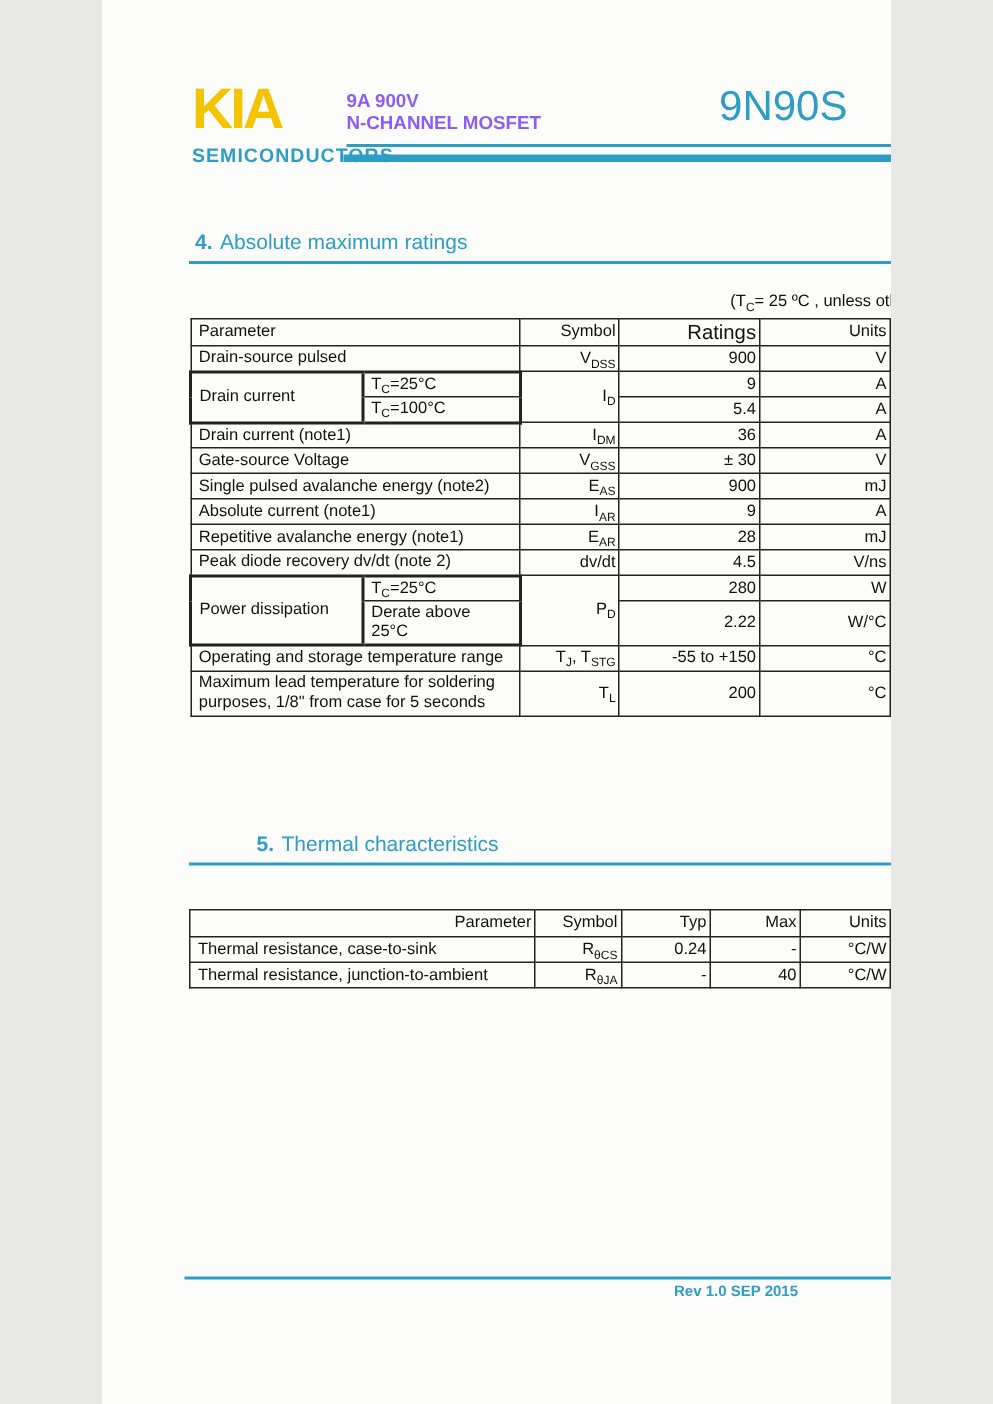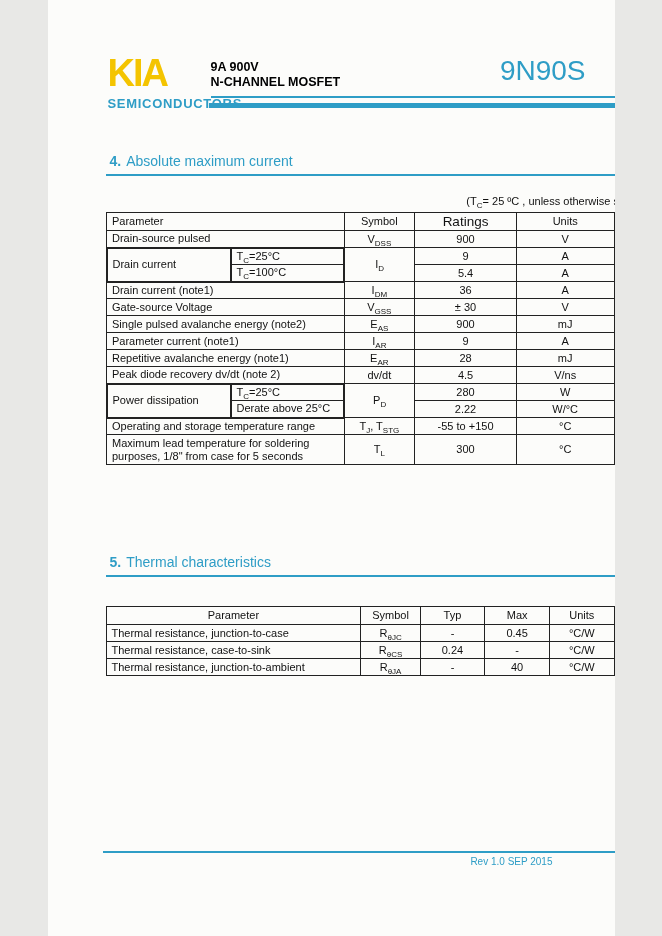--- a/index.html
+++ b/index.html
@@ -1,64 +1,64 @@
 <!DOCTYPE html>
 <html><head>
 <meta charset="utf-8">
 <style>
   * { margin:0; padding:0; box-sizing:border-box; }
   html,body { background:#e8e8e6; }
   #page {
-    position:relative; width:567px; height:936px; margin:0 auto;
+    position:relative; width:526px; height:936px; margin:0 auto;
     background:#fcfcfa; font-family:"Liberation Sans", sans-serif; color:#111;
     overflow:hidden;
   }
   
   .logo { position:absolute; left:60px; top:54px; }
   .logo-word {
     font-size:38px; font-weight:bold; letter-spacing:-2px; line-height:38px;
     color:#F4C400;
   }
   .logo-sub {
     margin-top:4px; font-size:13px; letter-spacing:0.7px; color:#2E9DC6; font-weight:bold;
   }
   .subtitle {
-    position:absolute; left:163px; top:60px; color:#000000; font-weight:bold;
+    position:absolute; left:163px; top:60px; color:#8b5cf6; font-weight:bold;
     font-size:12.5px; line-height:15px;
   }
   .part-number {
     position:absolute; right:29px; top:56px; font-size:28px; line-height:30px;
     color:#2E9DC6;
   }
   .rule-thin  { position:absolute; left:163px; top:96px;  width:464px; height:2px; background:#2E9DC6; }
   .rule-thick { position:absolute; left:161px; top:103px; width:466px; height:5px; background:#2E9DC6; }
 
   
   .sec-heading { position:absolute; left:62px; font-size:14px; color:#2E9DC6; }
   .sec-heading b { font-weight:bold; }
   .sec-heading span { margin-left:5px; }
   .sec-rule { position:absolute; left:58px; width:567px; height:2px; background:#2E9DC6; }
   #sec4-heading { top:153px; }
   #sec4-rule    { top:174px; }
-  #sec5-heading { top:554px; }
+  #sec5-heading { top:554px;margin-left:41px; }
   #sec5-rule    { top:575px; }
 
   .cond-note {
     position:absolute; left:58px; top:195px; width:555px;
     text-align:right; font-size:11px; color:#111;
   }
 
   
   table { border-collapse:collapse; table-layout:fixed; }
   td {
     border:1px solid #222; font-size:11px; color:#111;
     padding:1px 5px; vertical-align:middle; line-height:13px;
     overflow:hidden;
   }
-  td.c { text-align:center; padding:1px 2px; }
+  td.c { text-align:right; padding:1px 2px; }
   td.l { text-align:left; }
   tr.head td { height:18px; }
   tr.r { height:17px; }
   tr.r-tall { height:30px; }
   td.big { font-size:13.5px; }
   
   td.tk-t { border-top-width:2px; }
   td.tk-b { border-bottom-width:2px; }
   td.tk-l { border-left-width:2px; }
   td.tk-r { border-right-width:2px;margin-left:25px; }
@@ -69,42 +69,42 @@
   sub { font-size:8px; vertical-align:baseline; position:relative; top:3px; line-height:0; }
 
   
   .footer-rule { position:absolute; left:55px; top:851px; width:552px; height:2px; background:#2E9DC6; }
   .footer-page {
     position:absolute; left:40px; top:856px; width:560px; text-align:right;
     font-size:10px; font-weight:bold; color:#2E9DC6;
   }
   .footer-rev {
     position:absolute; right:62px; top:856px;
-    font-size:10px; font-weight:normal; color:#2E9DC6;text-align:center;
+    font-size:10px; font-weight:bold; color:#2E9DC6;text-align:center;
   }
 </style>
 </head>
 <body>
 
 <div id="page">
 
   <div class="logo">
     <div class="logo-word">KIA</div>
     <div class="logo-sub">SEMICONDUCTORS</div>
   </div>
   <div class="subtitle">
     <div>9A 900V</div>
     <div>N-CHANNEL MOSFET</div>
   </div>
   <div class="part-number">9N90S</div>
   <div class="rule-thin"></div>
   <div class="rule-thick"></div>
 
   <div class="sec-heading" id="sec4-heading">
-    <b>4.</b><span>Absolute maximum current</span>
+    <b>4.</b><span>Absolute maximum ratings</span>
   </div>
   <div class="sec-rule" id="sec4-rule"></div>
 
   <div class="cond-note">(T<sub>C</sub>= 25 ºC , unless otherwise specified)</div>
 
   <table id="abs-table">
     <colgroup>
       <col style="width:135px">
         <col style="width:123px">
         <col style="width:76px">
@@ -148,21 +148,21 @@
       <td class="c">± 30</td>
       <td class="c">V</td>
     </tr>
     <tr class="r">
       <td colspan="2" class="l">Single pulsed avalanche energy (note2)</td>
       <td class="c">E<sub>AS</sub></td>
       <td class="c">900</td>
       <td class="c">mJ</td>
     </tr>
     <tr class="r">
-      <td colspan="2" class="l">Parameter current (note1)</td>
+      <td colspan="2" class="l">Absolute current (note1)</td>
       <td class="c">I<sub>AR</sub></td>
       <td class="c">9</td>
       <td class="c">A</td>
     </tr>
     <tr class="r">
       <td colspan="2" class="l">Repetitive avalanche energy (note1)</td>
       <td class="c">E<sub>AR</sub></td>
       <td class="c">28</td>
       <td class="c">mJ</td>
     </tr>
@@ -186,21 +186,21 @@
     </tr>
     <tr class="r">
       <td colspan="2" class="l">Operating and storage temperature range</td>
       <td class="c">T<sub>J</sub>, T<sub>STG</sub></td>
       <td class="c">-55 to +150</td>
       <td class="c">°C</td>
     </tr>
     <tr class="r-tall">
       <td colspan="2" class="l">Maximum lead temperature for soldering purposes, 1/8" from case for 5 seconds</td>
       <td class="c">T<sub>L</sub></td>
-      <td class="c">300</td>
+      <td class="c">200</td>
       <td class="c">°C</td>
     </tr>
   </tbody>
     </table>
 
   <div class="sec-heading" id="sec5-heading">
     <b>5.</b><span>Thermal characteristics</span>
   </div>
   <div class="sec-rule" id="sec5-rule"></div>
 
@@ -214,27 +214,20 @@
     </colgroup>
     <tbody>
         <tr class="head">
       <td class="c">Parameter</td>
       <td class="c">Symbol</td>
       <td class="c">Typ</td>
       <td class="c">Max</td>
       <td class="c">Units</td>
     </tr>
     <tr class="r">
-      <td class="l">Thermal resistance, junction-to-case</td>
-      <td class="c">R<sub>θJC</sub></td>
-      <td class="c">-</td>
-      <td class="c">0.45</td>
-      <td class="c">°C/W</td>
-    </tr>
-    <tr class="r">
       <td class="l">Thermal resistance, case-to-sink</td>
       <td class="c">R<sub>θCS</sub></td>
       <td class="c">0.24</td>
       <td class="c">-</td>
       <td class="c">°C/W</td>
     </tr>
     <tr class="r">
       <td class="l">Thermal resistance, junction-to-ambient</td>
       <td class="c">R<sub>θJA</sub></td>
       <td class="c">-</td>

